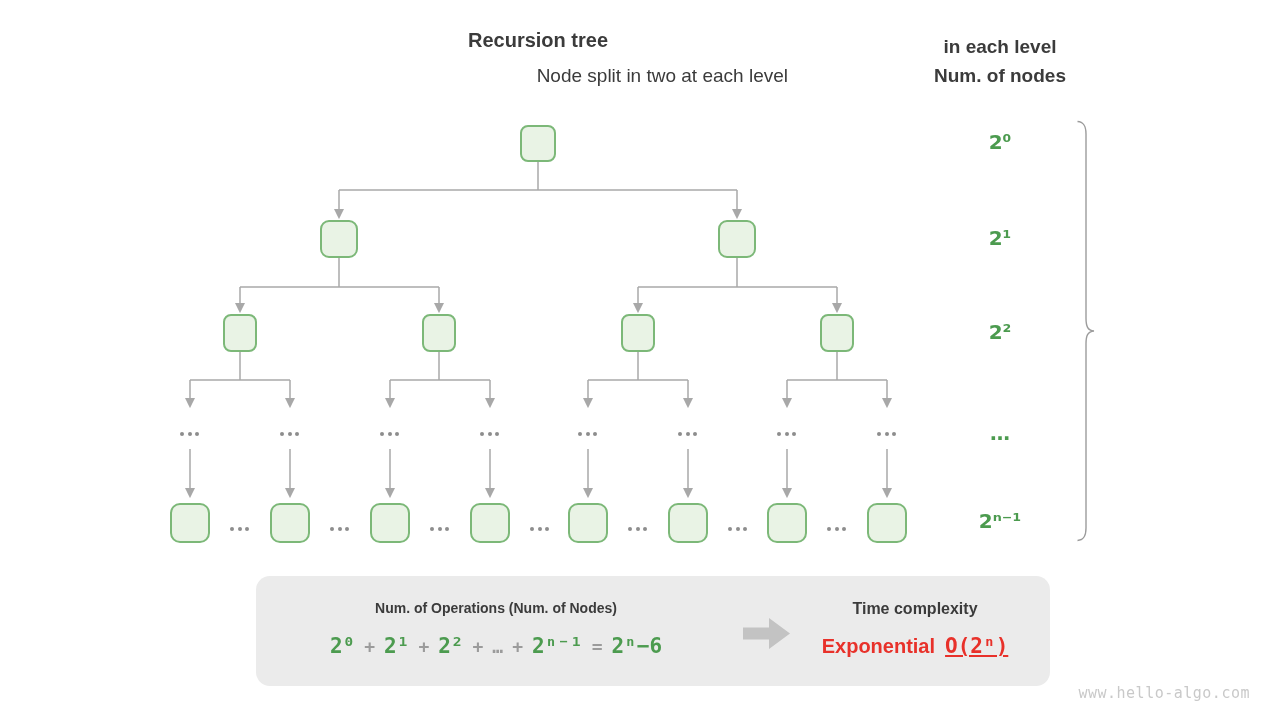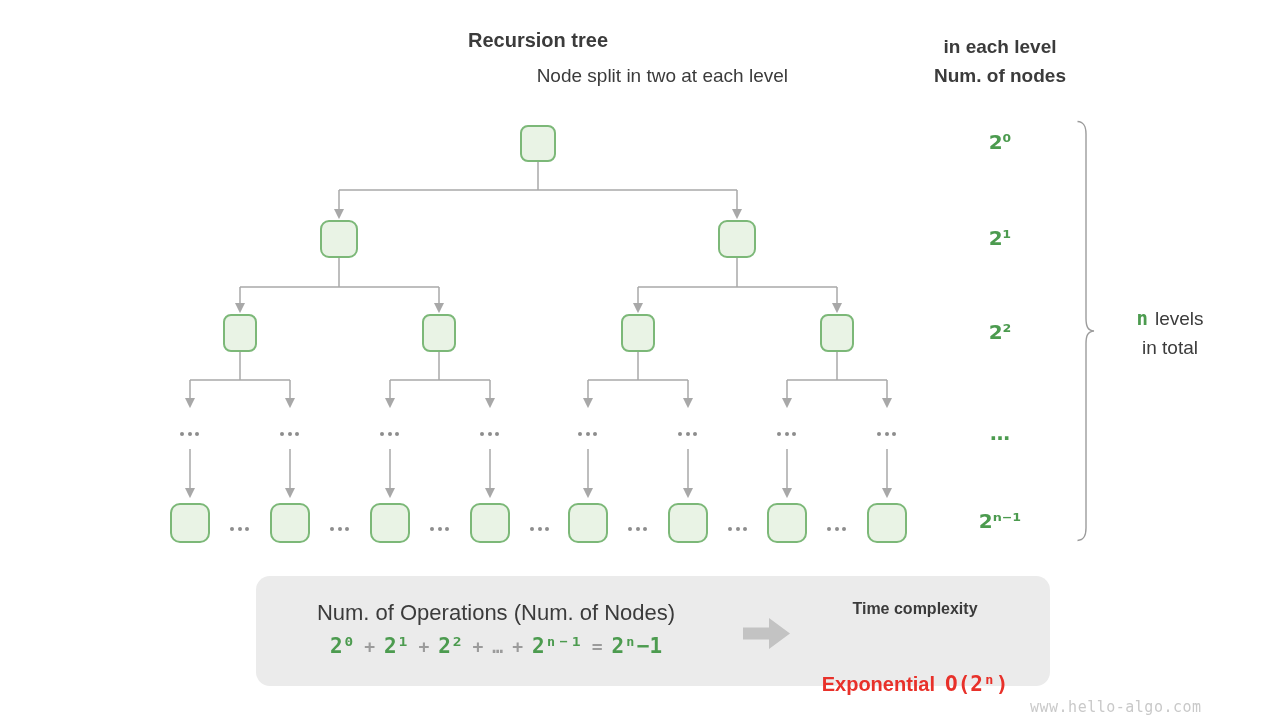--- a/index.html
+++ b/index.html
@@ -23,29 +23,29 @@
   
   .level-label{position:absolute;width:100px;text-align:center;font-weight:700;font-size:20px;
                color:#4c9b4f;font-family:"DejaVu Sans",sans-serif;}
 
   
   .brace-label{font-size:19px;line-height:29px;text-align:center;color:#3b3b3b;}
   .brace-label .n{color:#4c9b4f;font-weight:700;font-family:"DejaVu Sans Mono",monospace;margin-right:7px;}
 
   
   .summary-box{position:absolute;left:256px;top:576px;width:794px;height:110px;background:#ebebeb;border-radius:14px;}
-  .ops-title{font-size:22px;font-weight:400;color:#3b3b3b;}
+  .ops-title{font-size:14px;font-weight:700;color:#3b3b3b;}
   .formula-row{display:flex;justify-content:center;align-items:baseline;gap:9px;
                font-family:"DejaVu Sans Mono",monospace;font-weight:700;font-size:21px;}
   .tok-green{color:#4c9b4f;}
   .tok-gray{color:#9b9b9b;font-size:18px;}
   .cx-title{font-size:16px;font-weight:700;color:#3b3b3b;}
-  .cx-value{display:flex;justify-content:center;align-items:baseline;gap:10px;color:#e8312a;font-weight:700;margin-top:38px;}
+  .cx-value{display:flex;justify-content:center;align-items:baseline;gap:10px;color:#e8312a;font-weight:700;}
   .cx-word{font-size:20px;}
-  .cx-bigo{font-size:21px;font-family:"DejaVu Sans Mono",monospace;}
+  .cx-bigo{font-size:21px;font-family:"DejaVu Sans Mono",monospace;text-decoration:underline;}
 
   .watermark{font-family:"DejaVu Sans Mono",monospace;font-size:15px;color:#c9c9c9;letter-spacing:0.5px;}
 </style>
 </head>
 <body>
 
 <div id="canvas">
 
   <div class="abs center title" style="left:338px;top:29px;width:400px;">Recursion tree</div>
   <div class="abs center subtitle" style="left:288px;top:65px;width:500px;">Node split in two at each level</div>
@@ -199,46 +199,42 @@
         <i></i>
         <i></i>
       </div>
       <div class="level-label" style="left: 950px; top: 130px;">2⁰</div>
       <div class="level-label" style="left: 950px; top: 226px;">2¹</div>
       <div class="level-label" style="left: 950px; top: 320px;">2²</div>
       <div class="level-label" style="left: 950px; top: 421px;">…</div>
       <div class="level-label" style="left: 950px; top: 509px;">2ⁿ⁻¹</div>
     </div>
 
-  <div class="abs brace-label" style="left:1108px;top:304px;width:124px;">
-    <div><span class="n">n</span><span>levels</span></div>
-    <div>in total</div>
-  </div>
 
   <div class="summary-box">
     <div class="abs center ops-title" style="left:20px;top:24px;width:440px;">Num. of Operations (Num. of Nodes)</div>
     <div class="abs formula-row" id="formula-row" style="left:20px;top:58px;width:440px;">
         <span class="tok-green">2⁰</span>
         <span class="tok-gray">+</span>
         <span class="tok-green">2¹</span>
         <span class="tok-gray">+</span>
         <span class="tok-green">2²</span>
         <span class="tok-gray">+</span>
         <span class="tok-gray">…</span>
         <span class="tok-gray">+</span>
         <span class="tok-green">2ⁿ⁻¹</span>
         <span class="tok-gray">=</span>
-        <span class="tok-green">2ⁿ−1</span>
+        <span class="tok-green">2ⁿ−6</span>
       </div>
 
     <svg class="abs" style="left:487px;top:42px;" width="48" height="32">
       <polygon points="0,9.5 26,9.5 26,0 47,15.5 26,31 26,21.5 0,21.5" fill="#c3c3c3"></polygon>
     </svg>
 
     <div class="abs center cx-title" style="left:544px;top:24px;width:230px;">Time complexity</div>
     <div class="abs cx-value" style="left:544px;top:58px;width:230px;">
       <span class="cx-word">Exponential</span>
       <span class="cx-bigo">O(2ⁿ)</span>
     </div>
   </div>
 
-  <div class="abs watermark" style="left:1030px;top:698px;width:220px;text-align:left;">www.hello-algo.com</div>
+  <div class="abs watermark" style="left:1030px;top:684px;width:220px;text-align:right;">www.hello-algo.com</div>
 </div>
 
 </body></html>

